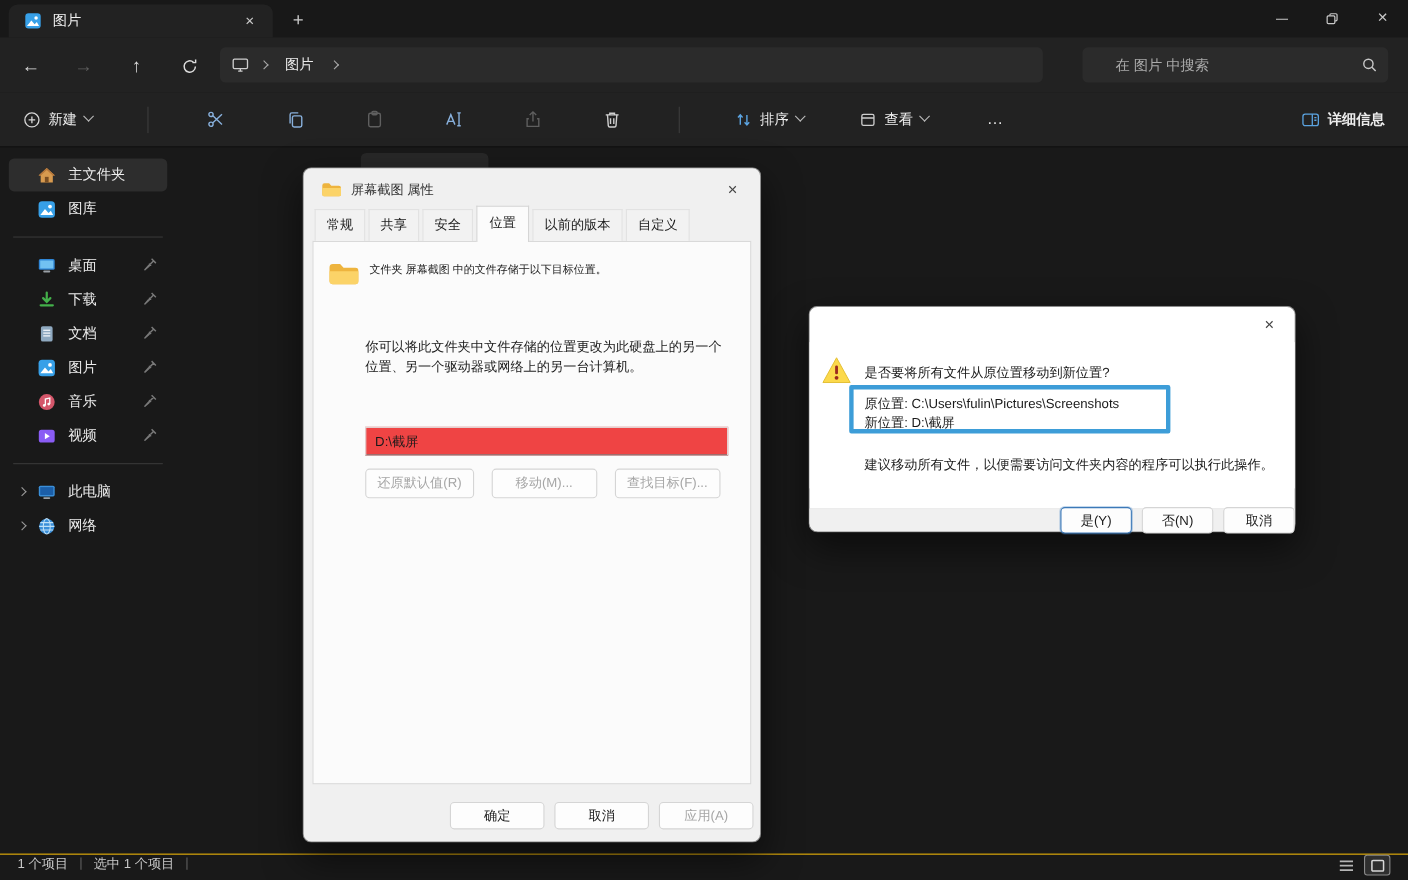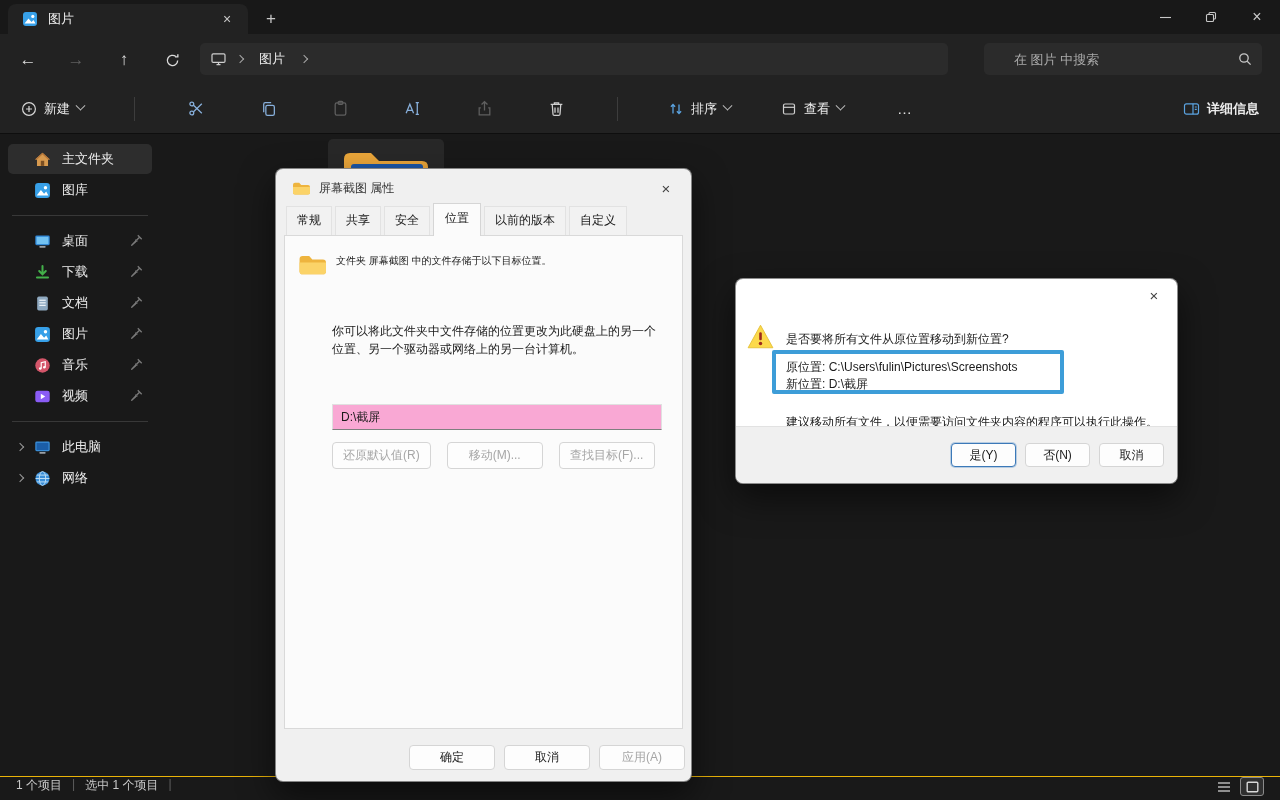--- a/index.html
+++ b/index.html
@@ -75,54 +75,54 @@
   .stic { width:24px; height:19px; display:flex; align-items:center; justify-content:center; border-radius:3px; }
   .stic.sel { background:#2f2f2f; border:1px solid #8a8a8a; }
 
   
   .dlg { position:absolute; background:#f0f0f0; border:1px solid rgba(0,0,0,.45); border-radius:8px;
     box-shadow:0 14px 34px rgba(0,0,0,.55); color:#1a1a1a; }
   .dlg-close { position:absolute; top:8px; width:30px; height:22px; display:flex; align-items:center;
     justify-content:center; color:#444; font-size:15px; }
 
   
-  #propdlg { left:275px; top:168px; width:417px; height:614px; }
+  #propdlg { left:275px; top:152px; width:417px; height:614px; }
   .prop-title { height:38px; display:flex; align-items:center; gap:9px; padding:0 16px; font-size:12px; color:#333; }
   .prop-tabs { display:flex; gap:3px; padding:0 10px; align-items:flex-end; position:relative; z-index:2; height:28px; }
   .ptab { font-size:12px; padding:5px 10px 6px; background:#f2f2f2; border:1px solid #e2e2e2;
     border-bottom:none; color:#1a1a1a; }
   .ptab.active { background:#fbfbfb; border-color:#d5d5d5; padding:6px 11px 9px; position:relative; top:1px; }
   .prop-page { position:absolute; left:8px; right:8px; top:66px; bottom:52px; background:#fbfbfb;
     border:1px solid #d9d9d9; }
   .intro-row { position:absolute; left:13px; top:18px; right:14px; display:flex; align-items:flex-start; gap:10px;
     font-size:10px; }
   .prop-desc { position:absolute; left:47px; top:86px; width:334px; font-size:12px; line-height:18px; }
   .loc-input { position:absolute; left:47px; top:168px; width:330px; height:26px; font-size:12px;
-    font-family:inherit; padding:0 8px; background:#f9a8d4; border:1px solid #e0e0e0;
+    font-family:inherit; padding:0 8px; background:#ef4444; border:1px solid #e0e0e0;
     border-bottom:1px solid #7f7f7f; color:#1a1a1a; outline:none; }
   .loc-btnrow { position:absolute; left:47px; top:206px; display:flex; gap:16px; }
   .wbtn { height:27px; min-width:96px; background:#fdfdfd; border:1px solid #d5d5d5; border-radius:4px;
     font-size:12px; font-family:inherit; color:#1a1a1a; padding:0 10px; }
   .wbtn.disabled { color:#a6a6a6; }
   .prop-footer { position:absolute; left:0; right:0; bottom:0; height:48px; display:flex;
     justify-content:flex-end; align-items:flex-start; gap:9px; padding:12px 6px 0 0; }
   .prop-footer .wbtn { height:25px; min-width:86px; }
 
   
   #movedlg { left:735px; top:278px; width:443px; height:206px; background:#fff; }
   .move-title { height:32px; display:flex; align-items:center; padding:0 12px; font-size:12px;
     background:#f0f0f0; border-radius:8px 8px 0 0; color:#1a1a1a; }
   .move-body { position:absolute; left:0; right:0; top:32px; bottom:39px; background:#fff; }
   .mv-q { position:absolute; left:50px; top:20px; font-size:12px; }
   .hl-box { position:absolute; left:36px; top:39px; width:292px; height:44px; border:4px solid #3d9dd8;
     border-radius:2px; padding:5px 0 0 10px; font-size:12px; line-height:17px; }
   .mv-sug { position:absolute; left:50px; top:103px; right:10px; font-size:12px; }
-  .move-footer { position:absolute; left:0; right:0; bottom:0; height:57px; background:#f0f0f0;
+  .move-footer { position:absolute; left:0; right:0; bottom:0; height:21px; background:#f0f0f0;
     border-top:1px solid #e2e2e2; border-radius:0 0 8px 8px; display:flex; justify-content:flex-end;
-    align-items:center; gap:9px; padding-right:13px; }
+    align-items:center; gap:9px; }
   .move-footer .wbtn { height:24px; min-width:65px; }
   .wbtn.focus { border:1px solid #3c79b8; box-shadow:0 0 0 1px rgba(80,140,200,.35); }
 
   svg { display:block; }
 </style>
 </head>
 <body>
 
 <div id="explorer">
 

